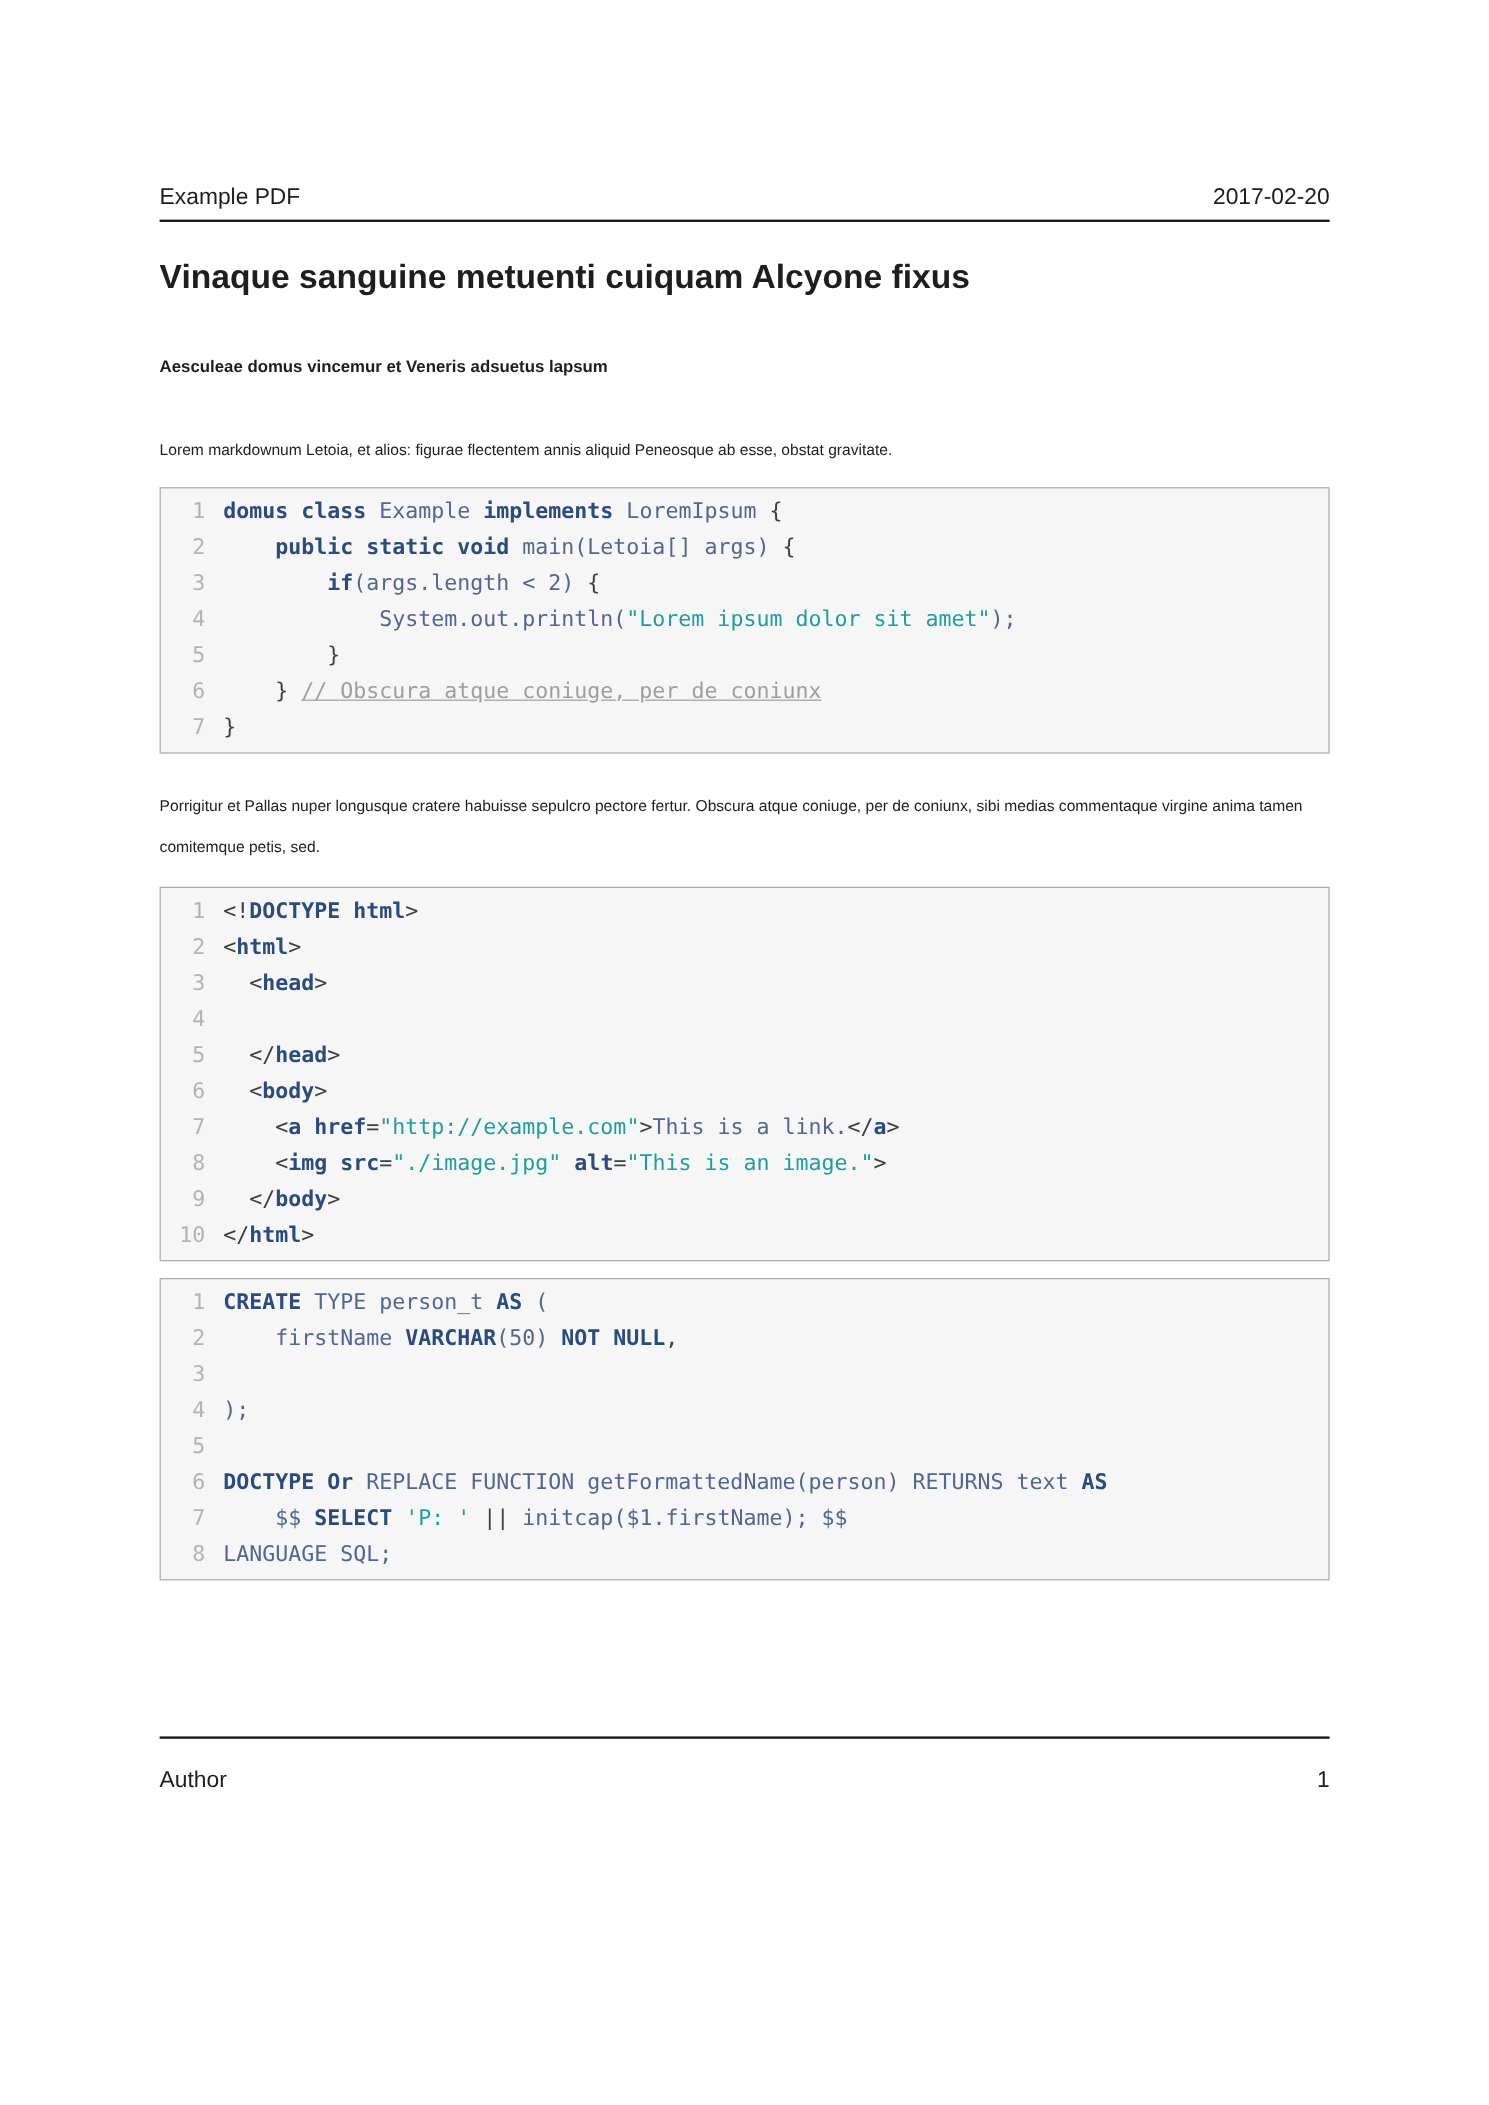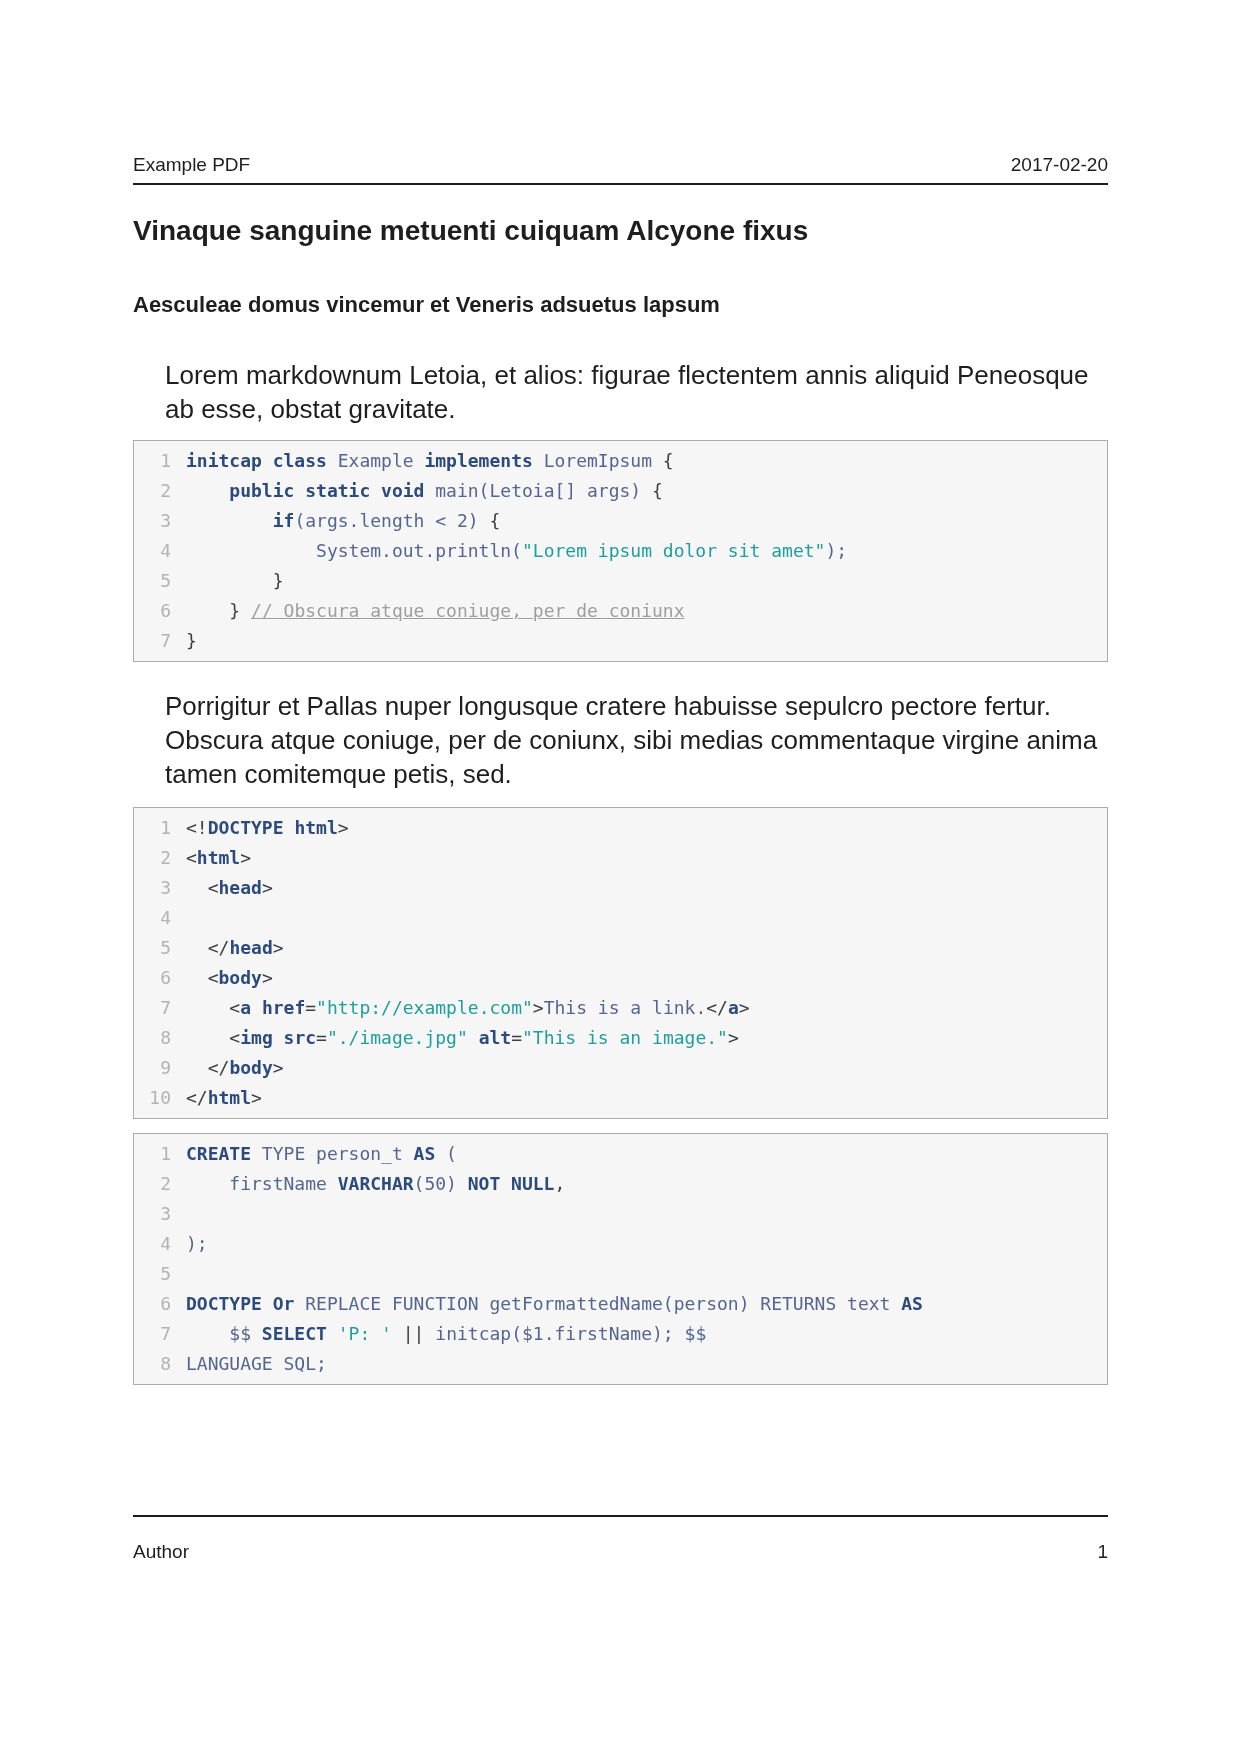--- a/index.html
+++ b/index.html
@@ -18,22 +18,22 @@
     border-bottom:2px solid var(--rule,#1c1c1c);
   }
   .footer {
     display:flex; justify-content:space-between;
     font-size:19px; line-height:22px;
     margin-top:130px; padding-top:24px;
     border-top:2px solid var(--rule,#1c1c1c);
   }
 
   h1.doc-title { margin-top:28px; font-size:28px; line-height:36px; font-weight:bold; }
-  h2.doc-subtitle { margin-top:42px; font-size:22px; line-height:28px; font-weight:bold; }
-  p.body-text { margin-top:27px; font-size:26px; line-height:34px;margin-left:32px; }
+  h2.doc-subtitle { margin-top:42px; font-size:14px; line-height:28px; font-weight:bold; }
+  p.body-text { margin-top:27px; font-size:13px; line-height:34px; }
   p.body-text.first { margin-top:39px; }
 
   .code-block {
     background:var(--code_bg,#f6f6f6);
     border:1px solid var(--code_border,#ababab);
     padding:5px 10px 5px 13px;
     font-family:"DejaVu Sans Mono", monospace;
     font-size:18px;
     margin-top:16px;
   }
@@ -60,21 +60,21 @@
     <span>2017-02-20</span>
   </div>
 
   <h1 class="doc-title">Vinaque sanguine metuenti cuiquam Alcyone fixus</h1>
 
   <h2 class="doc-subtitle">Aesculeae domus vincemur et Veneris adsuetus lapsum</h2>
 
   <p class="body-text first">Lorem markdownum Letoia, et alios: figurae flectentem annis aliquid Peneosque ab esse, obstat gravitate.</p>
 
   <div class="code-block tight">
-      <div class="code-line"><span class="line-number">1</span><span class="code-text"><span class="tok-kw">initcap class</span><span class="tok-id"> Example </span><span class="tok-kw">implements</span><span class="tok-id"> LoremIpsum </span><span class="tok-pun">{</span></span></div>
+      <div class="code-line"><span class="line-number">1</span><span class="code-text"><span class="tok-kw">domus class</span><span class="tok-id"> Example </span><span class="tok-kw">implements</span><span class="tok-id"> LoremIpsum </span><span class="tok-pun">{</span></span></div>
       <div class="code-line"><span class="line-number">2</span><span class="code-text"><span class="tok-id">    </span><span class="tok-kw">public static void</span><span class="tok-id"> main(Letoia[] args) </span><span class="tok-pun">{</span></span></div>
       <div class="code-line"><span class="line-number">3</span><span class="code-text"><span class="tok-id">        </span><span class="tok-kw">if</span><span class="tok-id">(args.length &lt; 2) </span><span class="tok-pun">{</span></span></div>
       <div class="code-line"><span class="line-number">4</span><span class="code-text"><span class="tok-id">            System.out.println(</span><span class="tok-str">"Lorem ipsum dolor sit amet"</span><span class="tok-id">);</span></span></div>
       <div class="code-line"><span class="line-number">5</span><span class="code-text"><span class="tok-id">        </span><span class="tok-pun">}</span></span></div>
       <div class="code-line"><span class="line-number">6</span><span class="code-text"><span class="tok-id">    </span><span class="tok-pun">}</span><span class="tok-id"> </span><span class="tok-com">// Obscura atque coniuge, per de coniunx</span></span></div>
       <div class="code-line"><span class="line-number">7</span><span class="code-text"><span class="tok-pun">}</span></span></div>
     </div>
 
   <p class="body-text">Porrigitur et Pallas nuper longusque cratere habuisse sepulcro pectore fertur. Obscura atque coniuge, per de coniunx, sibi medias commentaque virgine anima tamen comitemque petis, sed.</p>
 

